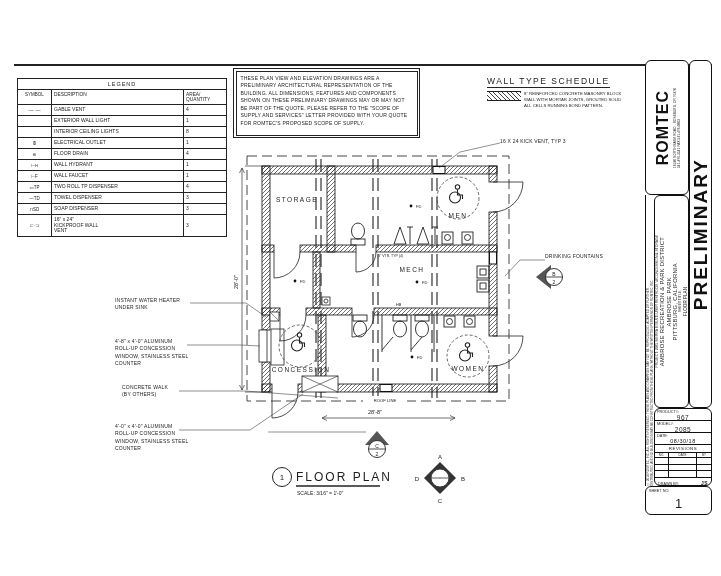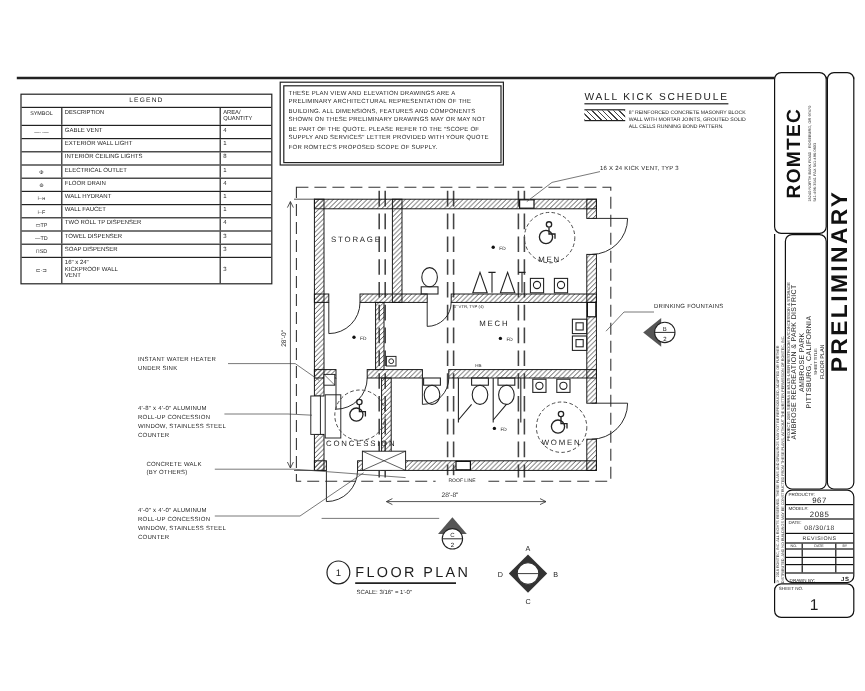--- a/index.html
+++ b/index.html
@@ -339,21 +339,21 @@
           <div class="leg-cell qty">3</div>
         </div>
       </div>
   </div>
 
   <div id="notes" class="abs">
     <div class="inner">THESE PLAN VIEW AND ELEVATION DRAWINGS ARE A PRELIMINARY ARCHITECTURAL REPRESENTATION OF THE BUILDING. ALL DIMENSIONS, FEATURES AND COMPONENTS SHOWN ON THESE PRELIMINARY DRAWINGS MAY OR MAY NOT BE PART OF THE QUOTE. PLEASE REFER TO THE "SCOPE OF SUPPLY AND SERVICES" LETTER PROVIDED WITH YOUR QUOTE FOR ROMTEC'S PROPOSED SCOPE OF SUPPLY.</div>
   </div>
 
   <div id="wallsched" class="abs">
-    <span class="wts-title">WALL KICK SCHEDULE</span>
+    <span class="wts-title">WALL TYPE SCHEDULE</span>
     <div class="wts-row">
       <div class="swatch"></div>
       <div class="wts-text">8" REINFORCED CONCRETE MASONRY BLOCK WALL WITH MORTAR JOINTS, GROUTED SOLID ALL CELLS RUNNING BOND PATTERN.</div>
     </div>
   </div>
 
   <div class="abs callout" style="left:500px;top:138px;width:140px">16 X 24 KICK VENT, TYP 3</div>
   <div class="abs callout" style="left:545px;top:253px;width:70px">DRINKING FOUNTAINS</div>
   <div class="abs callout preline" style="left:115px;top:297px;width:80px">INSTANT WATER HEATER
 UNDER SINK</div>

